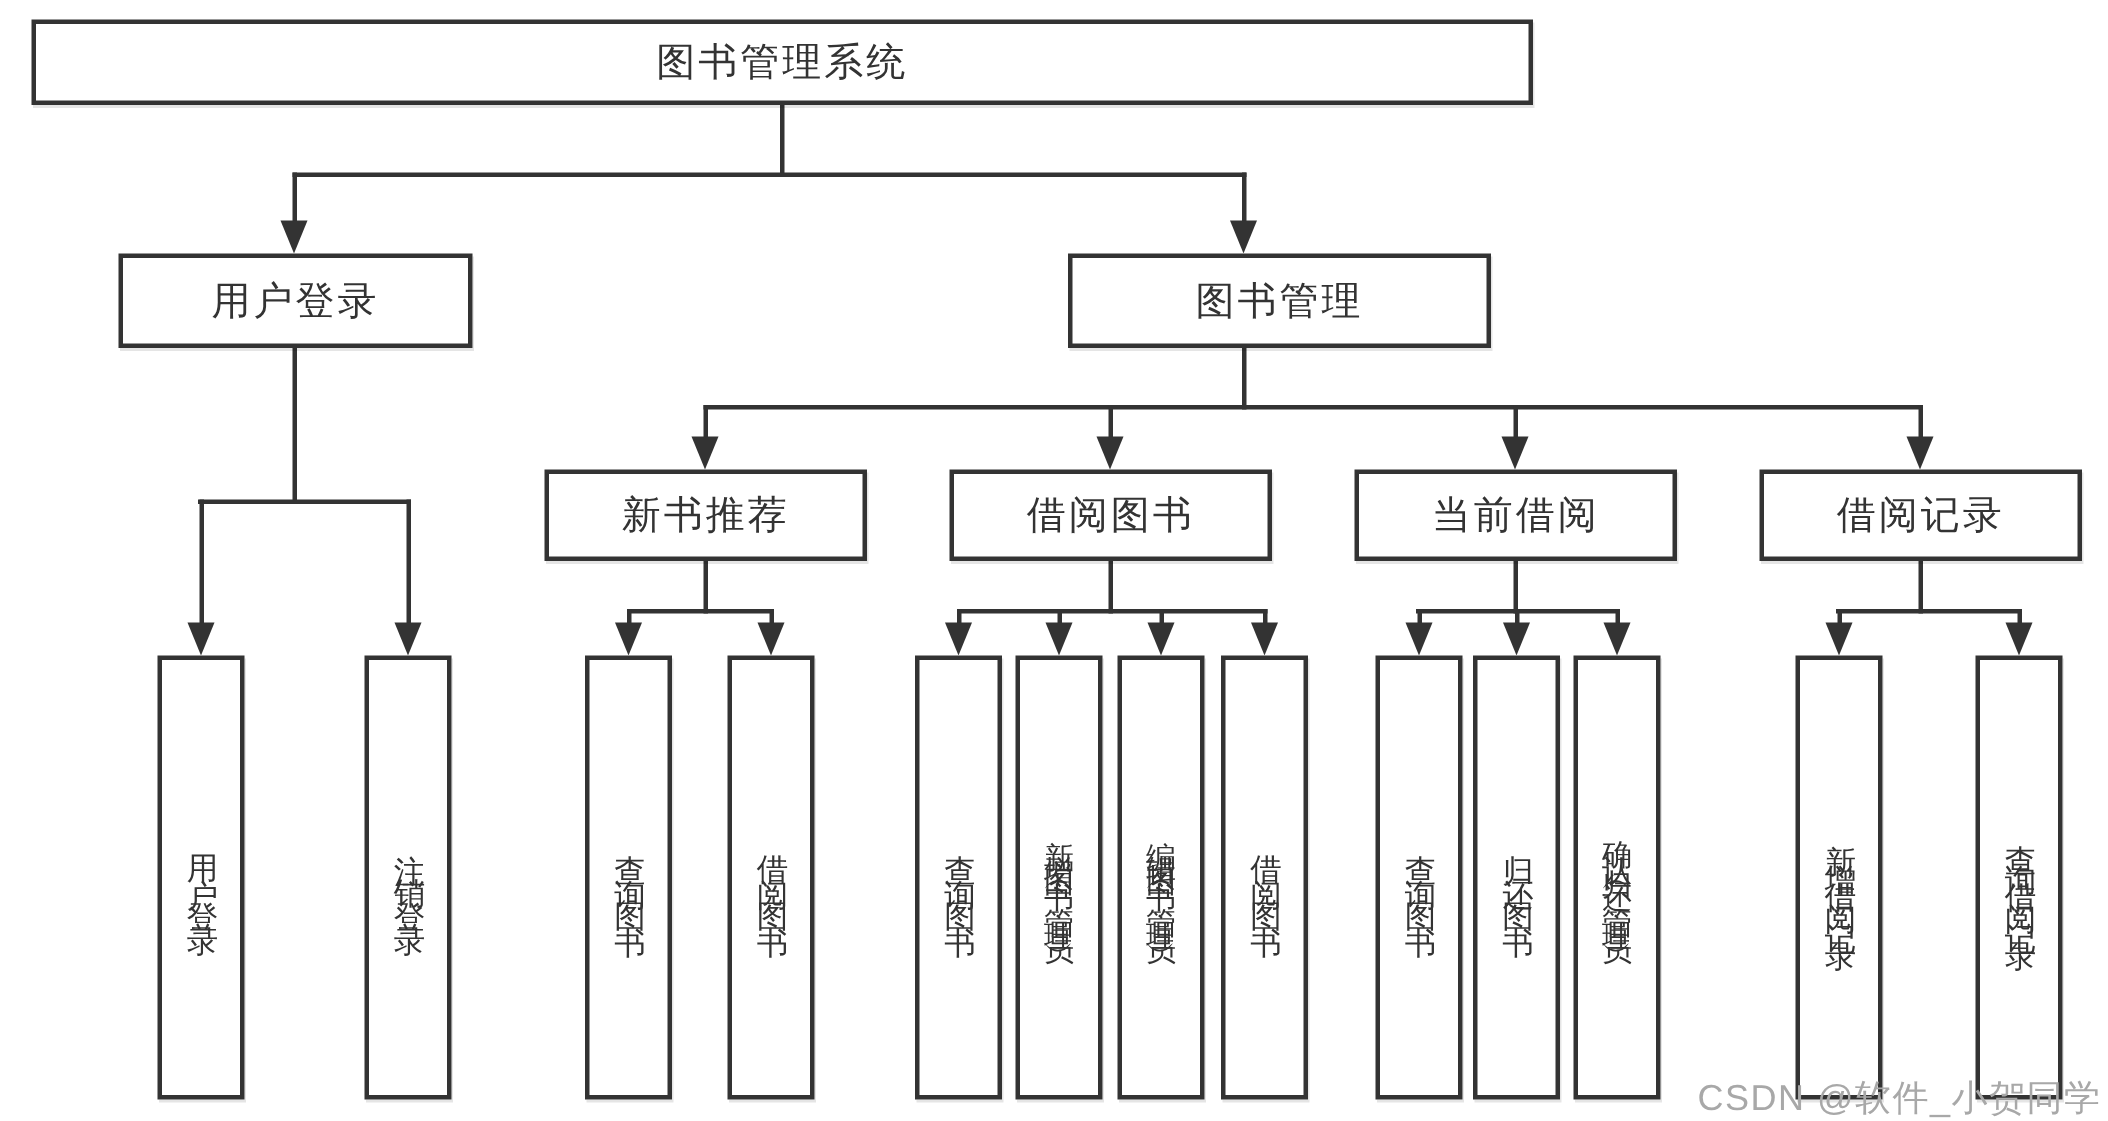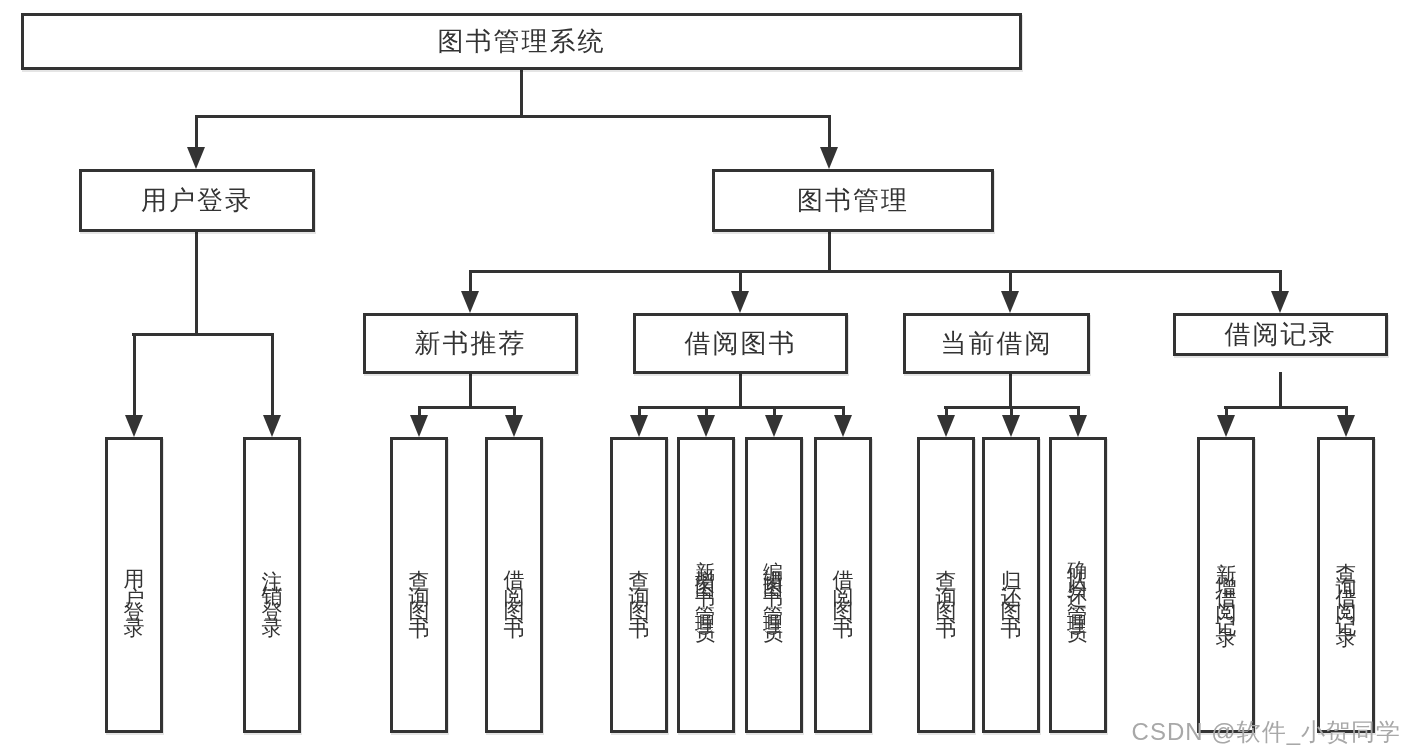--- a/index.html
+++ b/index.html
@@ -140,24 +140,24 @@
   <div class="node" style="left:712px;top:169px;width:282px;height:63px;">
     <span class="lbl">图书管理</span>
   </div>
 
   <div class="node" style="left:363px;top:313px;width:215px;height:61px;">
     <span class="lbl">新书推荐</span>
   </div>
   <div class="node" style="left:633px;top:313px;width:215px;height:61px;">
     <span class="lbl">借阅图书</span>
   </div>
-  <div class="node" style="left:903px;top:313px;width:187px;height:61px;">
+  <div class="node" style="left:903px;top:313px;width:215px;height:61px;">
     <span class="lbl">当前借阅</span>
   </div>
-  <div class="node" style="left:1173px;top:313px;width:215px;height:43px;">
+  <div class="node" style="left:1173px;top:313px;width:215px;height:61px;">
     <span class="lbl">借阅记录</span>
   </div>
 
   <div class="node leaf" style="left:105px;top:437px;width:58px;height:296px;">
     <span class="lbl">用户登录</span>
   </div>
   <div class="node leaf" style="left:243px;top:437px;width:58px;height:296px;">
     <span class="lbl">注销登录</span>
   </div>
 

